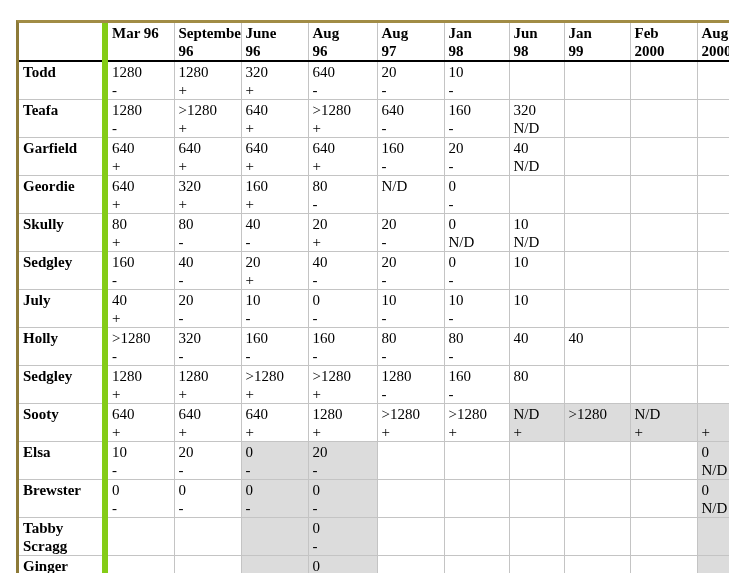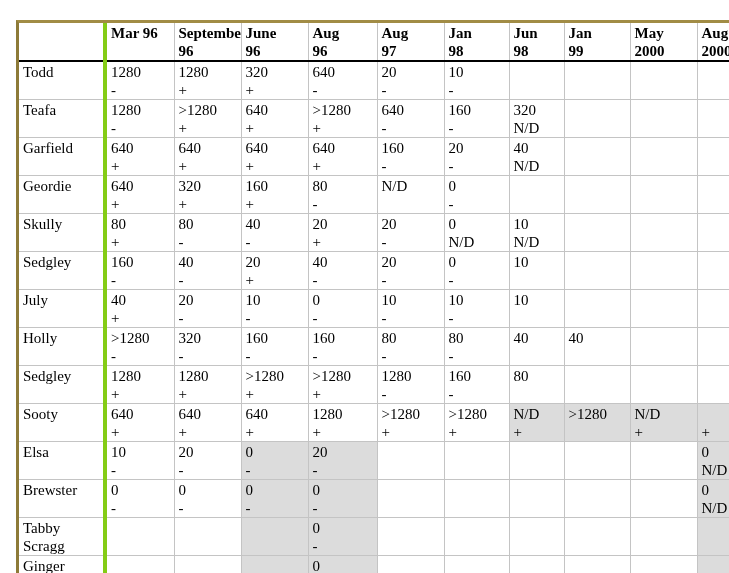--- a/index.html
+++ b/index.html
@@ -42,22 +42,22 @@
     border: 1px solid #c4c4c4;
     overflow: hidden;
     background: #ffffff;
   }
   table.titer thead th {
     font-weight: bold;
     border-top: none;
     border-bottom: 2px solid #000000;
   }
   table.titer .namecol {
-    font-weight: normal;
-    border-right: 4px solid #84cc16;
+    font-weight: bold;
+    border-right: 6px solid #84cc16;
   }
   table.titer tr > *:first-child { border-left: none; }
   table.titer tr > *:last-child  { border-right: none; }
   table.titer tbody tr:last-child > * { border-bottom: none; }
   table.titer td.gray, table.titer th.gray { background: #dcdcdc; }
   .cell-line1, .cell-line2 { display: block; min-height: 18px; }
 </style>
 </head>
 <body>
 
@@ -104,21 +104,21 @@
           </th>
           <th>
             <span class="cell-line1">Jun</span>
             <span class="cell-line2">98</span>
           </th>
           <th>
             <span class="cell-line1">Jan</span>
             <span class="cell-line2">99</span>
           </th>
           <th>
-            <span class="cell-line1">May</span>
+            <span class="cell-line1">Feb</span>
             <span class="cell-line2">2000</span>
           </th>
           <th>
             <span class="cell-line1">Aug</span>
             <span class="cell-line2">2000</span>
           </th>
         </tr>
     </thead>
     <tbody>
         <tr>

